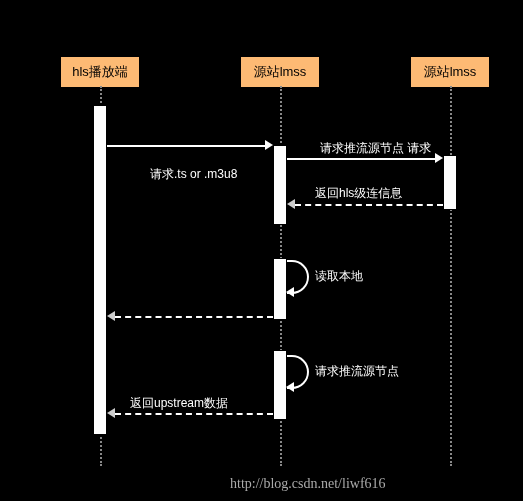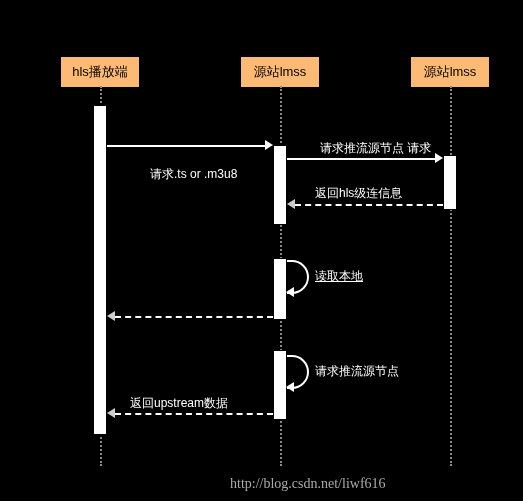--- a/index.html
+++ b/index.html
@@ -119,21 +119,21 @@
   <div class="msg-label" style="left:320px; top:140px;">请求推流源节点 请求</div>
   <div class="arrow-solid" style="left:287px; top:158px; width:150px;"></div>
   <div class="arrowhead ah-right" style="left:435px; top:153px;"></div>
 
   <div class="msg-label" style="left:315px; top:185px;">返回hls级连信息</div>
   <div class="arrow-dashed" style="left:295px; top:204px; width:148px;"></div>
   <div class="arrowhead ah-left-open" style="left:287px; top:199px;"></div>
 
   <div class="self-arc" style="left:287px; top:260px; height:30px;"></div>
   <div class="arrowhead ah-left" style="left:286px; top:287px;"></div>
-  <div class="msg-label" style="left:315px; top:268px;text-decoration:underline;">读取本地</div>
+  <div class="msg-label" style="left:315px; top:268px;">读取本地</div>
 
   <div class="arrow-dashed" style="left:115px; top:316px; width:158px;"></div>
   <div class="arrowhead ah-left-open" style="left:107px; top:311px;"></div>
 
   <div class="self-arc" style="left:287px; top:355px; height:30px;"></div>
   <div class="arrowhead ah-left" style="left:286px; top:382px;"></div>
   <div class="msg-label" style="left:315px; top:363px;">请求推流源节点</div>
 
   <div class="msg-label" style="left:130px; top:395px;">返回upstream数据</div>
   <div class="arrow-dashed" style="left:115px; top:413px; width:158px;"></div>

